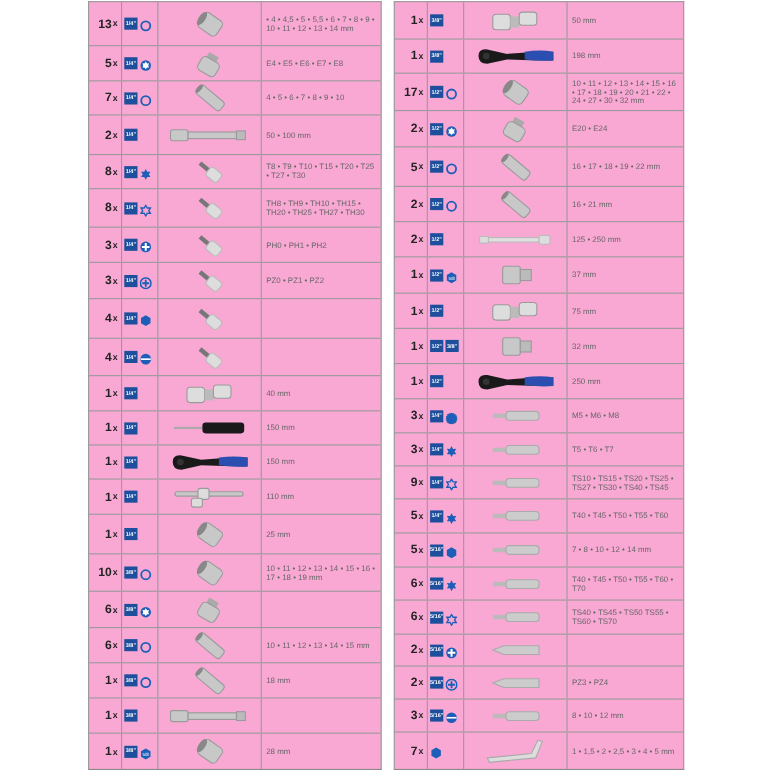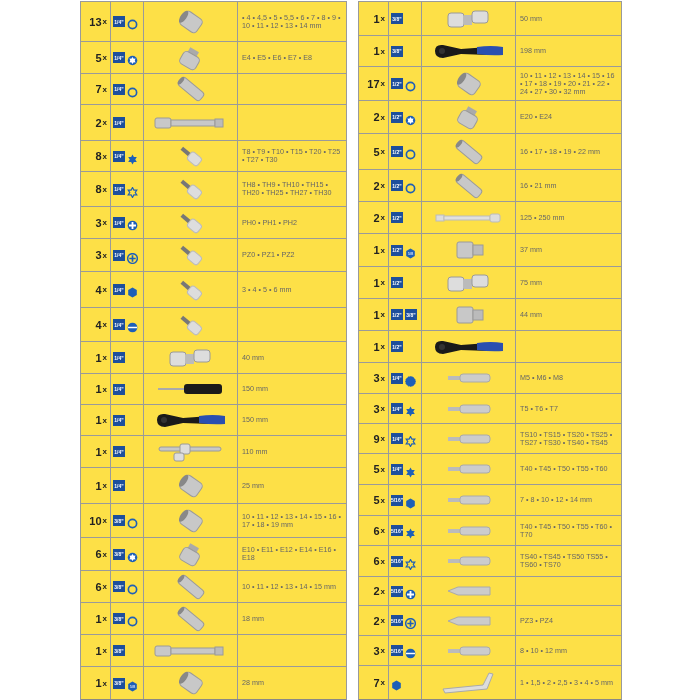--- a/index.html
+++ b/index.html
@@ -1,17 +1,17 @@
 <!DOCTYPE html>
 <html><head>
 <meta charset="utf-8">
 <style>
   html,body{margin:0;padding:0;background:#fff;}
   body{width:700px;height:700px;position:relative;overflow:hidden;font-family:"Liberation Sans",sans-serif;color:#555;}
-  .tbl{position:absolute;top:1px;border:1px solid #9a9a9a;border-bottom:2px solid #888;background:#fde047;}
+  .tbl{position:absolute;top:1px;border:1px solid #9a9a9a;border-bottom:2px solid #888;background:#f9a8d4;}
   .tbl.left{left:80px;width:265px;}
   .tbl.right{left:358px;width:262px;}
   .row{display:flex;border-bottom:1px solid #9a9a9a;box-sizing:border-box;}
   .row:last-child{border-bottom:none;}
   .c-qty{width:30px;border-right:1px solid #9a9a9a;display:flex;align-items:center;justify-content:flex-end;padding-right:3px;box-sizing:border-box;font-weight:bold;color:#222;font-size:11px;}
   .c-qty .x{font-size:8px;margin-left:1px;}
   .c-drive{width:33px;border-right:1px solid #9a9a9a;display:flex;align-items:center;gap:2px;padding-left:2px;box-sizing:border-box;}
   .c-img{width:94px;border-right:1px solid #9a9a9a;display:flex;align-items:center;justify-content:center;box-sizing:border-box;}
   .c-desc{flex:1;display:flex;align-items:center;padding:0 4px;font-size:7.2px;line-height:8px;color:#666;box-sizing:border-box;}
   .badge{display:inline-flex;align-items:center;justify-content:center;width:12px;height:11px;background:#1d4f9c;color:#fff;font-size:5px;font-weight:bold;}
@@ -76,36 +76,38 @@
           </svg></span>
       </div>
       <div class="c-img">
         <svg width="40" height="30" viewBox="0 0 40 30">
           <g transform="rotate(40 20 15)">
             <rect x="6" y="10" width="28" height="10" rx="3" fill="#c8c8c8" stroke="#9a9a9a"></rect>
             <ellipse cx="7" cy="15" rx="2" ry="4.5" fill="#888"></ellipse>
           </g>
         </svg>
       </div>
+      <div class="c-desc">4 • 5 • 6 • 7 • 8 • 9 • 10</div>
     </div>
     <div class="row" style="height: 36px;">
       <div class="c-qty">
         <span>2</span>
         <span class="x">x</span>
       </div>
       <div class="c-drive">
         <span class="badge">1/4"</span>
       </div>
       <div class="c-img">
         <svg width="80" height="16" viewBox="0 0 80 16">
           <rect x="4" y="3" width="16" height="10" rx="2" fill="#c8c8c8" stroke="#9a9a9a"></rect>
           <rect x="20" y="5" width="44" height="6" fill="#c8c8c8" stroke="#9a9a9a"></rect>
           <rect x="64" y="4" width="8" height="8" fill="#bbb" stroke="#9a9a9a"></rect>
         </svg>
       </div>
+      <div class="c-desc">50 • 100 mm</div>
     </div>
     <div class="row" style="height: 31px;">
       <div class="c-qty">
         <span>8</span>
         <span class="x">x</span>
       </div>
       <div class="c-drive">
         <span class="badge">1/4"</span>
         <span class="profile"><svg viewBox="0 0 12 12" width="11" height="11">
             <path d="M6 0.6 L7.5 3.4 L10.7 3.3 L9 6 L10.7 8.7 L7.5 8.6 L6 11.4 L4.5 8.6 L1.3 8.7 L3 6 L1.3 3.3 L4.5 3.4Z" fill="#1d5fb8"></path>
@@ -198,21 +200,20 @@
           </svg></span>
       </div>
       <div class="c-img">
         <svg width="30" height="30" viewBox="0 0 30 30">
           <g transform="rotate(40 15 15)">
             <rect x="3" y="13" width="11" height="4" fill="#777"></rect>
             <rect x="13" y="10" width="13" height="10" rx="3" fill="#ddd" stroke="#bbb"></rect>
           </g>
         </svg>
       </div>
-      <div class="c-desc">3 • 4 • 5 • 6 mm</div>
     </div>
     <div class="row" style="height: 34px;">
       <div class="c-qty">
         <span>4</span>
         <span class="x">x</span>
       </div>
       <div class="c-drive">
         <span class="badge">1/4"</span>
         <span class="profile"><svg viewBox="0 0 12 12" width="11" height="11">
             <circle cx="6" cy="6" r="5.3" fill="#1d5fb8"></circle>
@@ -347,21 +348,20 @@
           </svg></span>
       </div>
       <div class="c-img">
         <svg width="40" height="30" viewBox="0 0 40 30">
           <g transform="rotate(30 20 15)">
             <rect x="14" y="6" width="10" height="6" fill="#aaa"></rect>
             <rect x="11" y="11" width="18" height="14" rx="4" fill="#c8c8c8" stroke="#9a9a9a"></rect>
           </g>
         </svg>
       </div>
-      <div class="c-desc">E10 • E11 • E12 • E14 • E16 • E18</div>
     </div>
     <div class="row" style="height: 32px;">
       <div class="c-qty">
         <span>6</span>
         <span class="x">x</span>
       </div>
       <div class="c-drive">
         <span class="badge">3/8"</span>
         <span class="profile"><svg viewBox="0 0 12 12" width="11" height="11">
             <circle cx="6" cy="6" r="4.5" fill="none" stroke="#1d5fb8" stroke-width="1.8"></circle>
@@ -619,37 +619,38 @@
       <div class="c-drive">
         <span class="badge">1/2"</span>
         <span class="badge">3/8"</span>
       </div>
       <div class="c-img">
         <svg width="40" height="22" viewBox="0 0 40 22">
           <rect x="8" y="3" width="16" height="16" rx="2" fill="#c8c8c8" stroke="#9a9a9a"></rect>
           <rect x="24" y="6" width="10" height="10" fill="#bbb" stroke="#9a9a9a"></rect>
         </svg>
       </div>
-      <div class="c-desc">44 mm</div>
+      <div class="c-desc">32 mm</div>
     </div>
     <div class="row" style="height: 32px;">
       <div class="c-qty">
         <span>1</span>
         <span class="x">x</span>
       </div>
       <div class="c-drive">
         <span class="badge">1/2"</span>
       </div>
       <div class="c-img">
         <svg width="76" height="20" viewBox="0 0 76 20">
           <path d="M4 10 Q4 3 12 4 L30 8 Q50 6 72 6 L72 14 Q50 14 30 13 L12 17 Q4 17 4 10Z" fill="#1a1a1a"></path>
           <path d="M46 6 Q60 4 72 6 L72 14 Q60 15 46 13Z" fill="#2a4fb0"></path>
           <circle cx="11" cy="10" r="3" fill="#333"></circle>
         </svg>
       </div>
+      <div class="c-desc">250 mm</div>
     </div>
     <div class="row" style="height: 31px;">
       <div class="c-qty">
         <span>3</span>
         <span class="x">x</span>
       </div>
       <div class="c-drive">
         <span class="badge">1/4"</span>
         <span class="profile"><svg viewBox="0 0 12 12" width="11" height="11">
             <circle cx="6" cy="6" r="5.4" fill="#1d5fb8"></circle>

